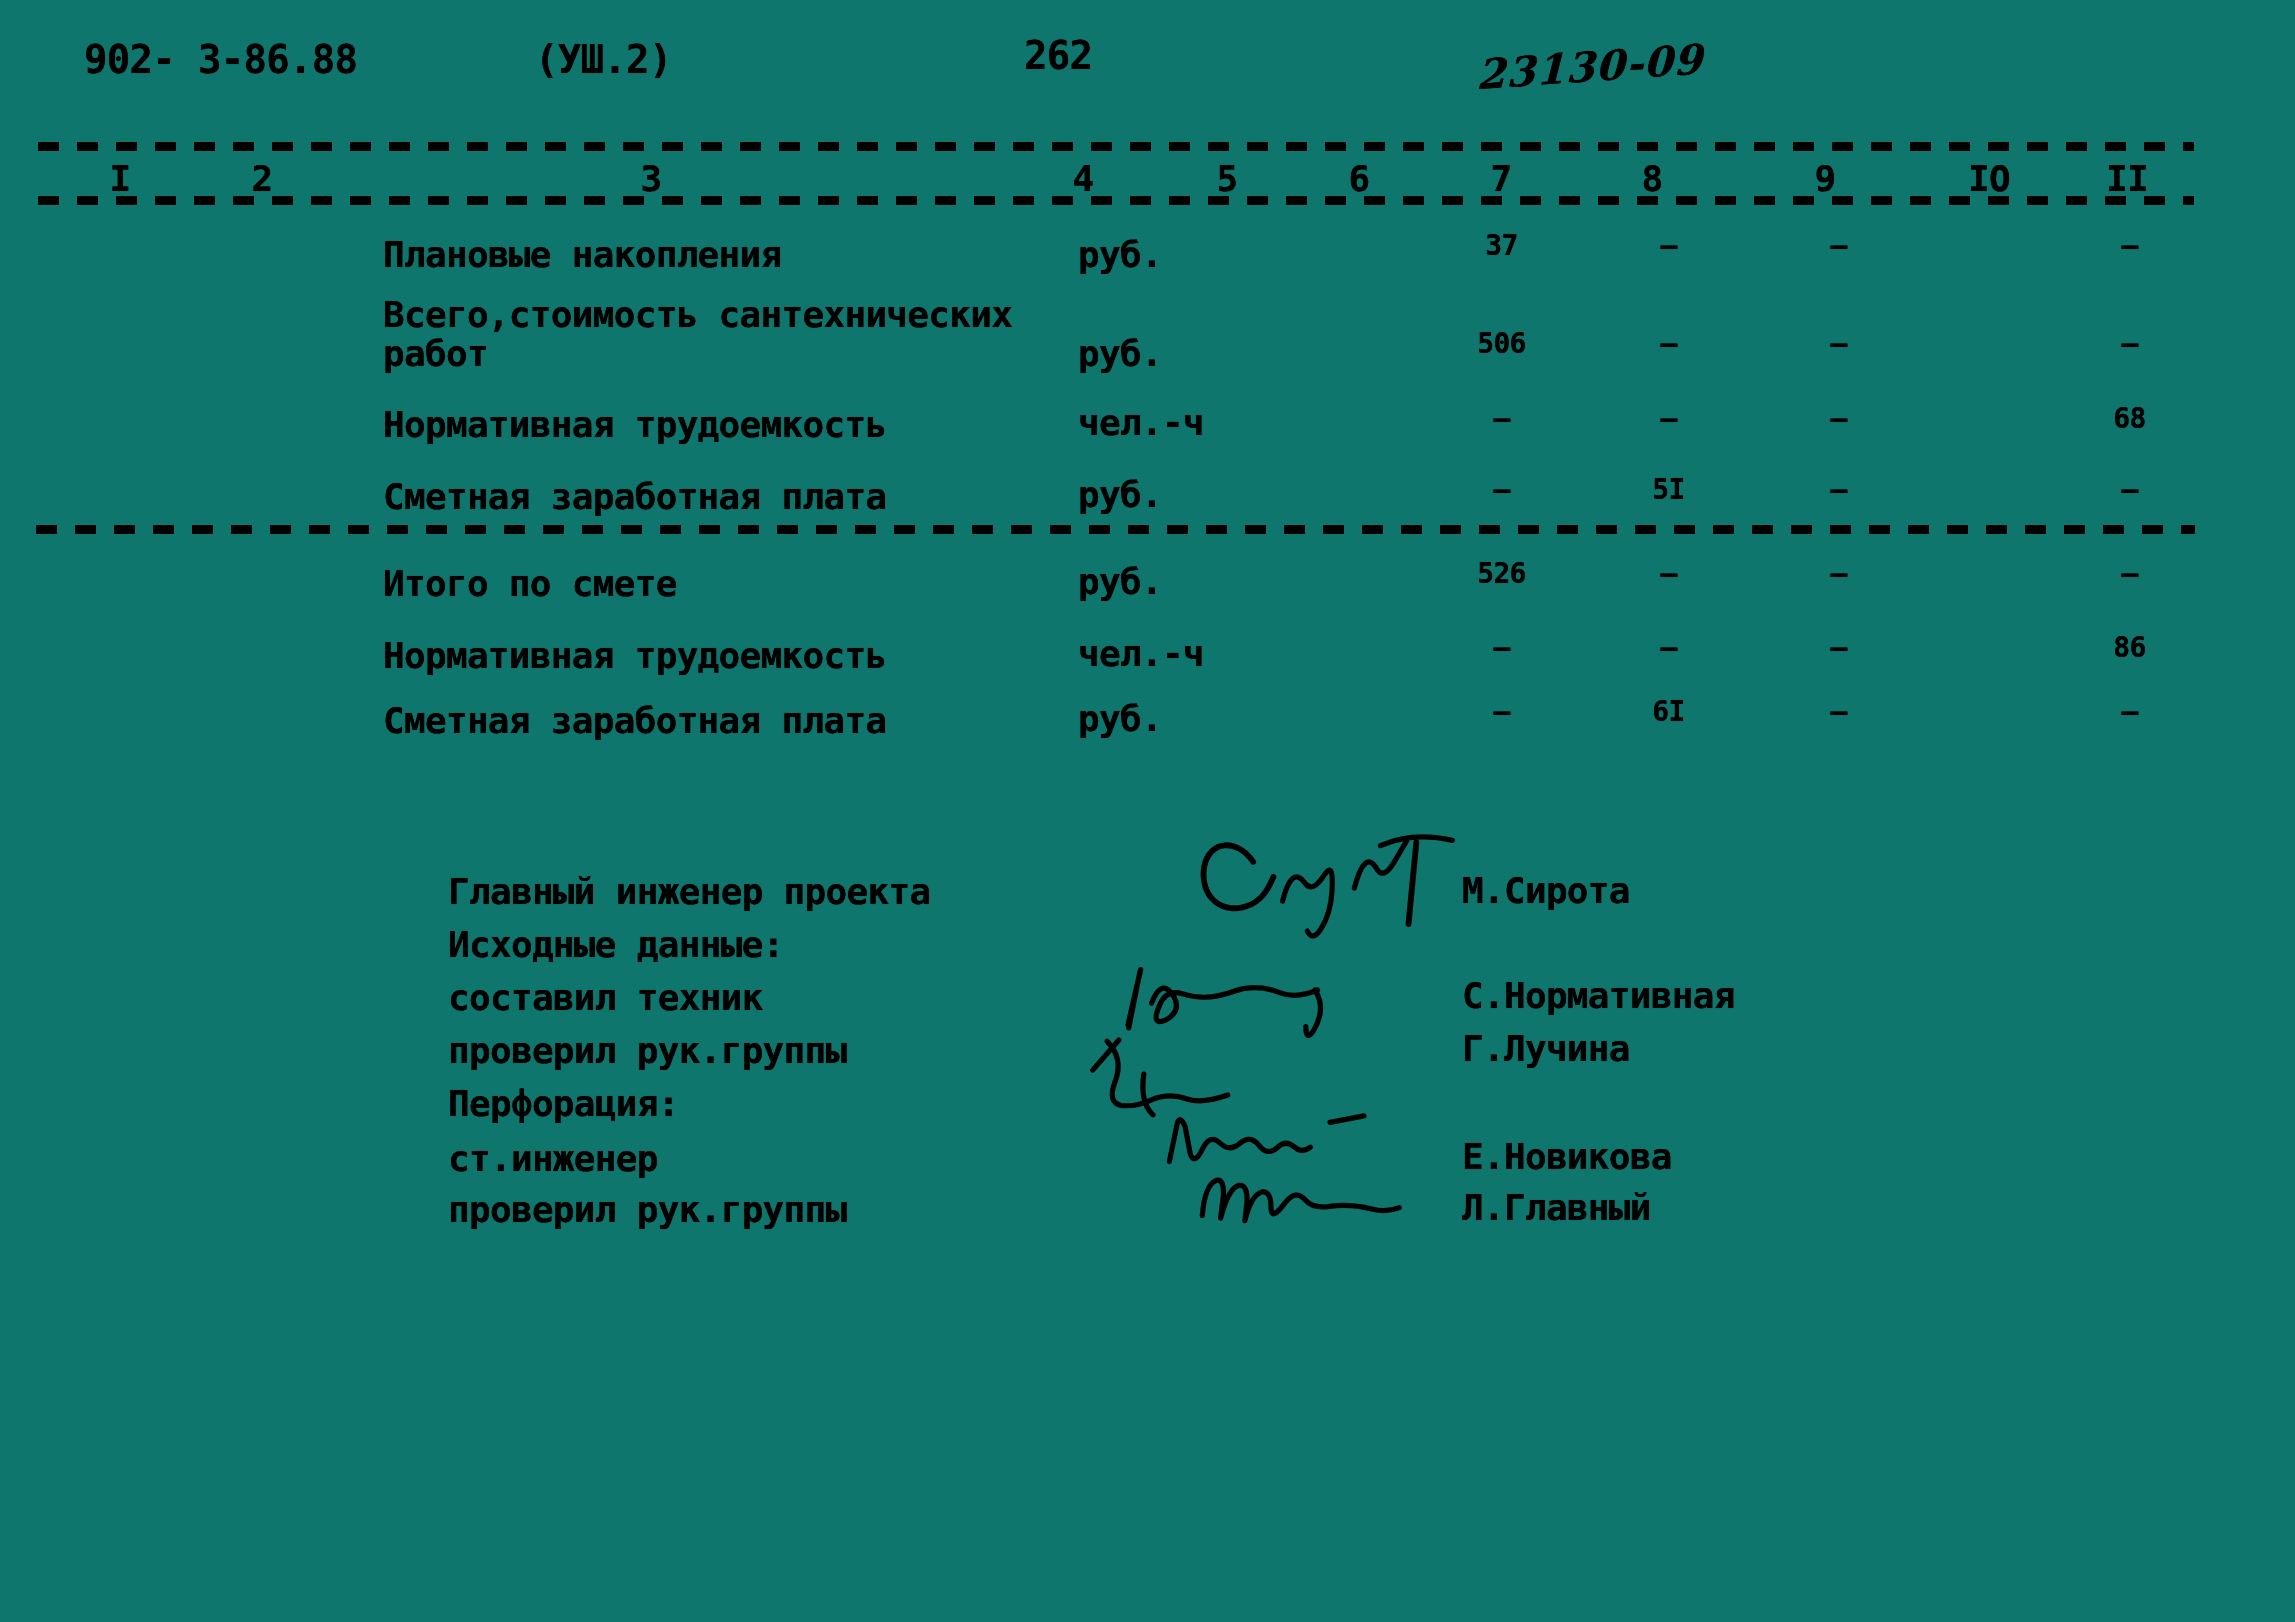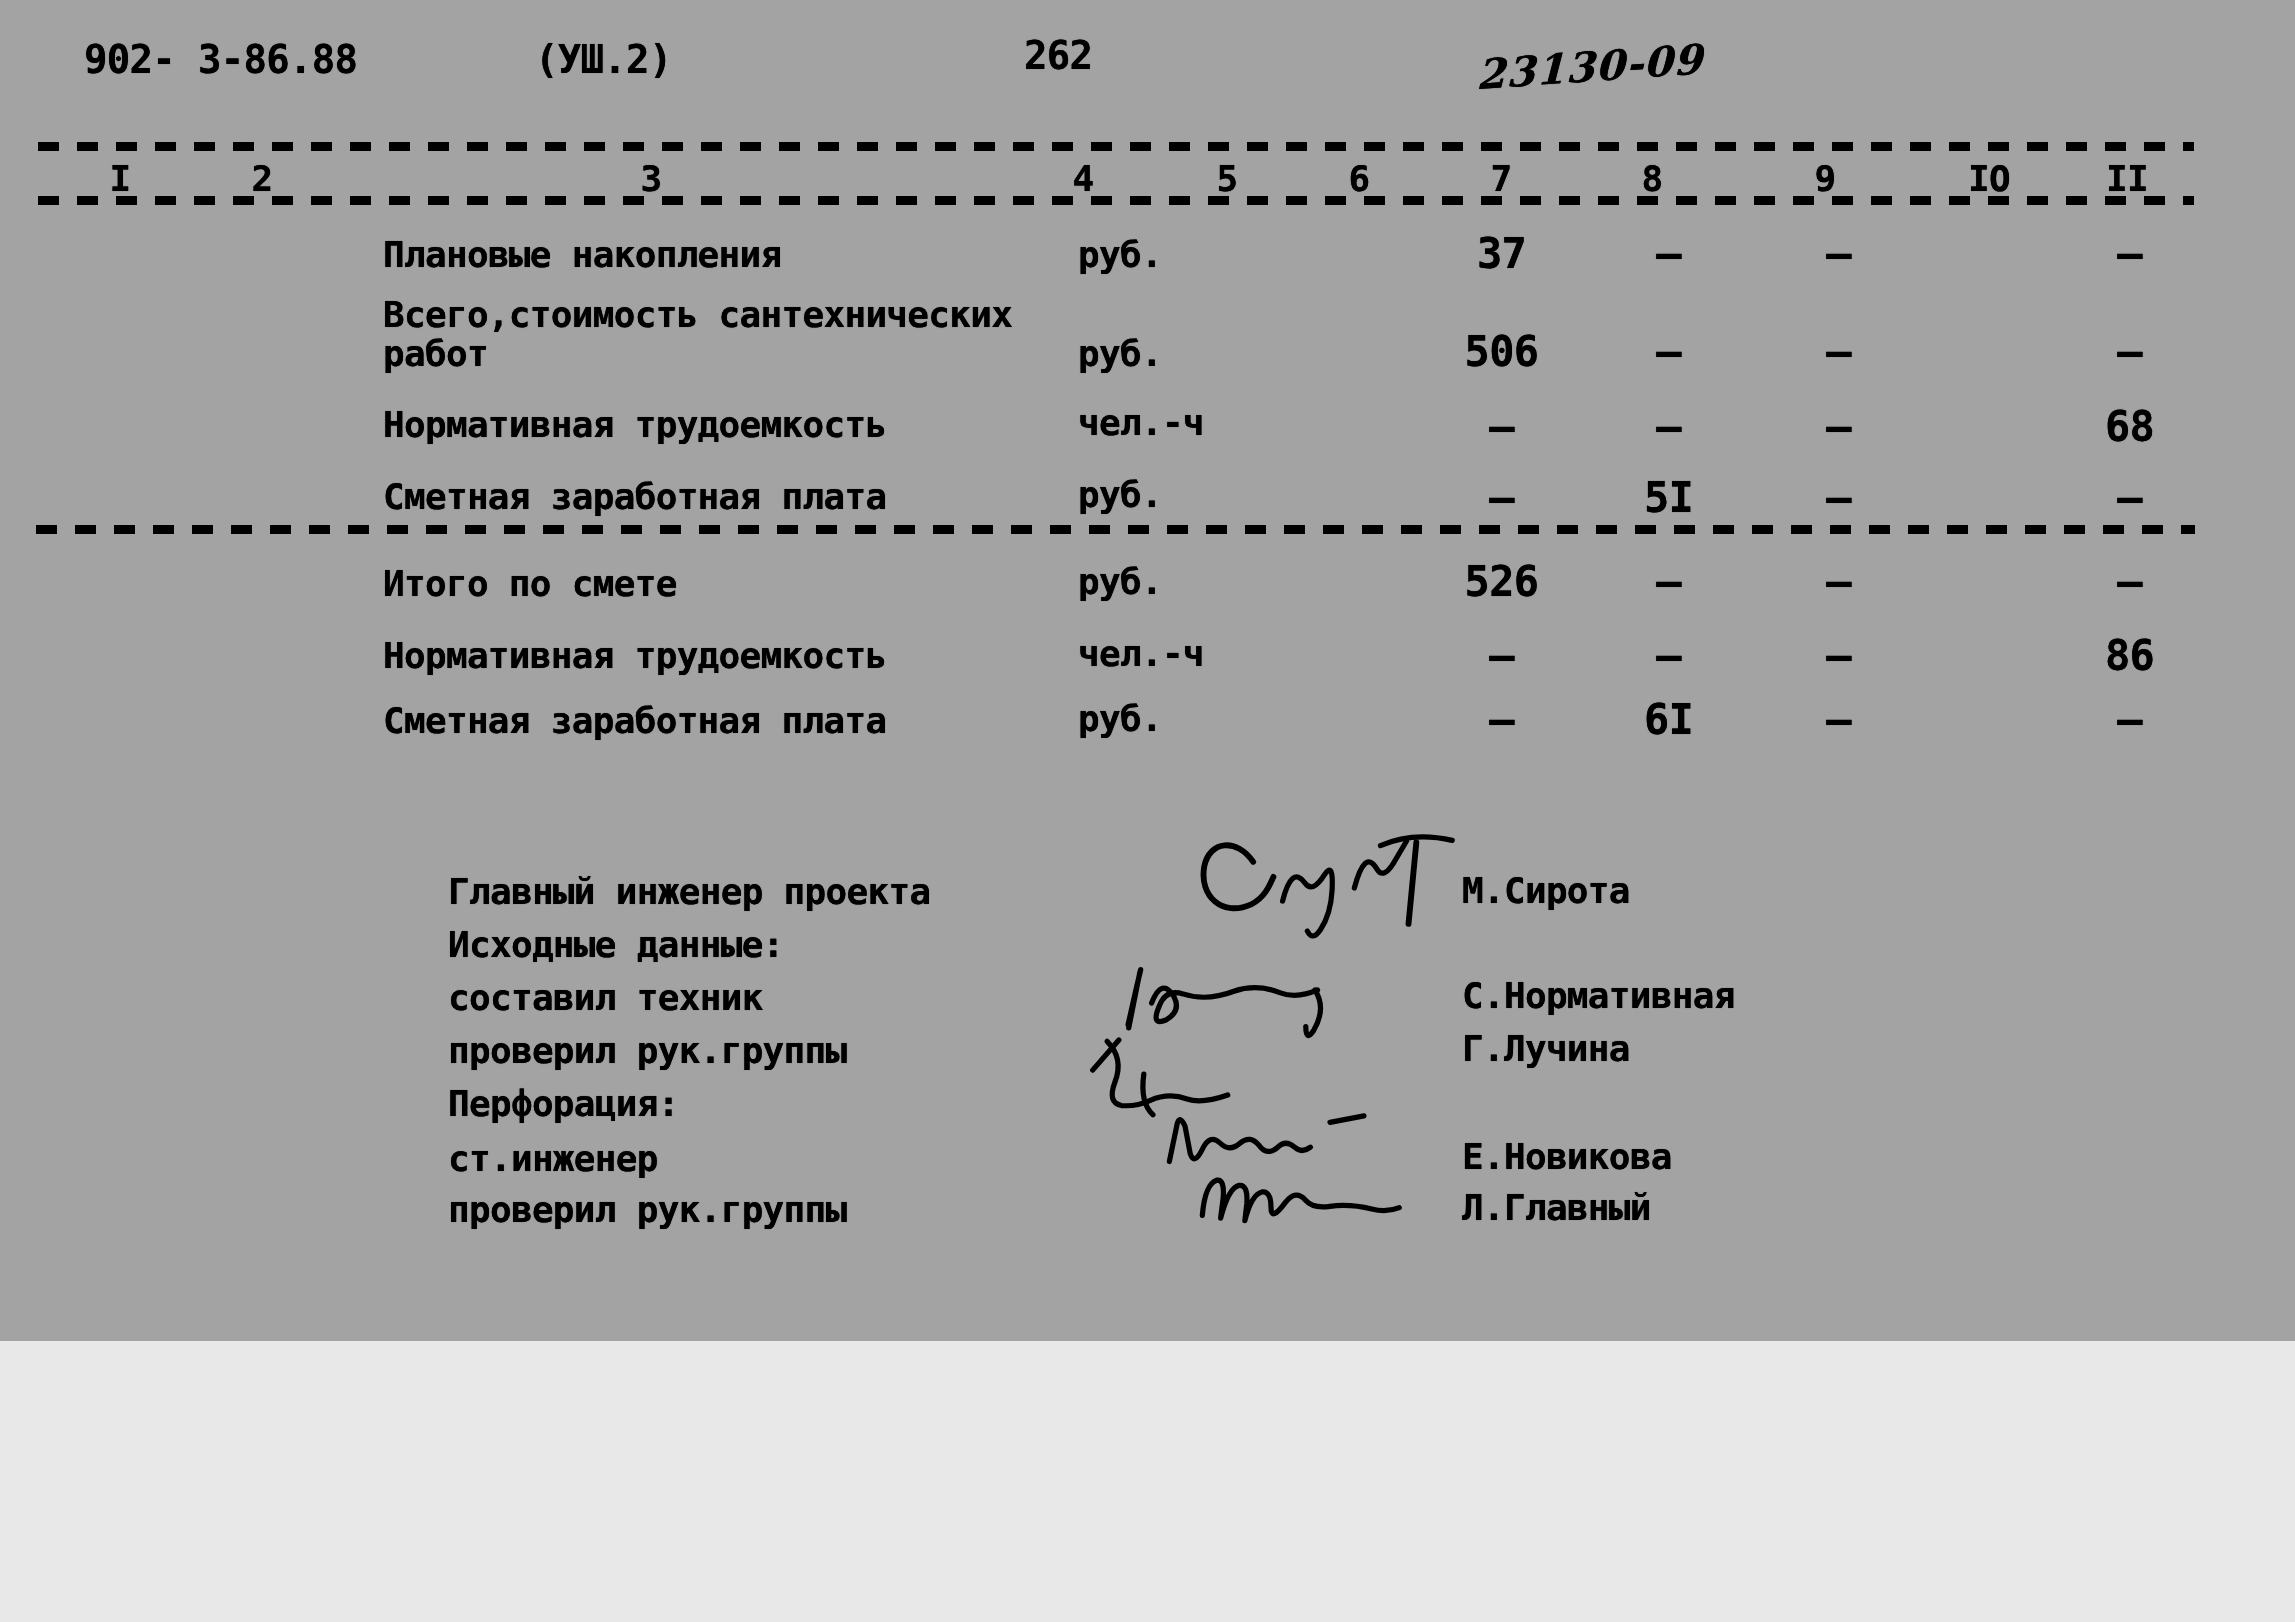--- a/index.html
+++ b/index.html
@@ -1,36 +1,36 @@
 <!DOCTYPE html>
 <html style="font-size:10.5px"><head>
 <meta charset="utf-8">
 <style>
   html,body{margin:0;padding:0;background:#e8e8e8;}
   #page{
     position:relative;
-    width:2295px;height:1341px;
-    background:#a3a3a3;
+    width:2295px;height:1622px;
+    background:#0f766e;
     overflow:hidden;
     font-family:"DejaVu Sans Mono", monospace;
     color:#000;
     text-decoration:underline;
   }
   .tw{
     position:absolute;
     font-family:"DejaVu Sans Mono", monospace;
     font-weight:bold;
     color:#000;
     white-space:nowrap;
     letter-spacing:-0.7px;
     text-shadow:0 0 0.7px #000;
   }
   .fs-head{font-size:39px;}
   .fs-body{font-size:36px;}
-  .fs-val{font-size:42px;}
+  .fs-val{font-size:28px;}
   .hand{
     position:absolute;
     font-family:"DejaVu Serif", serif;
     font-style:italic;
     font-weight:bold;
     font-size:41px;
     color:#000;
     transform:rotate(-4deg) skewX(-8deg);
     letter-spacing:1.3px;
     text-shadow:0 0 0.7px #000;

